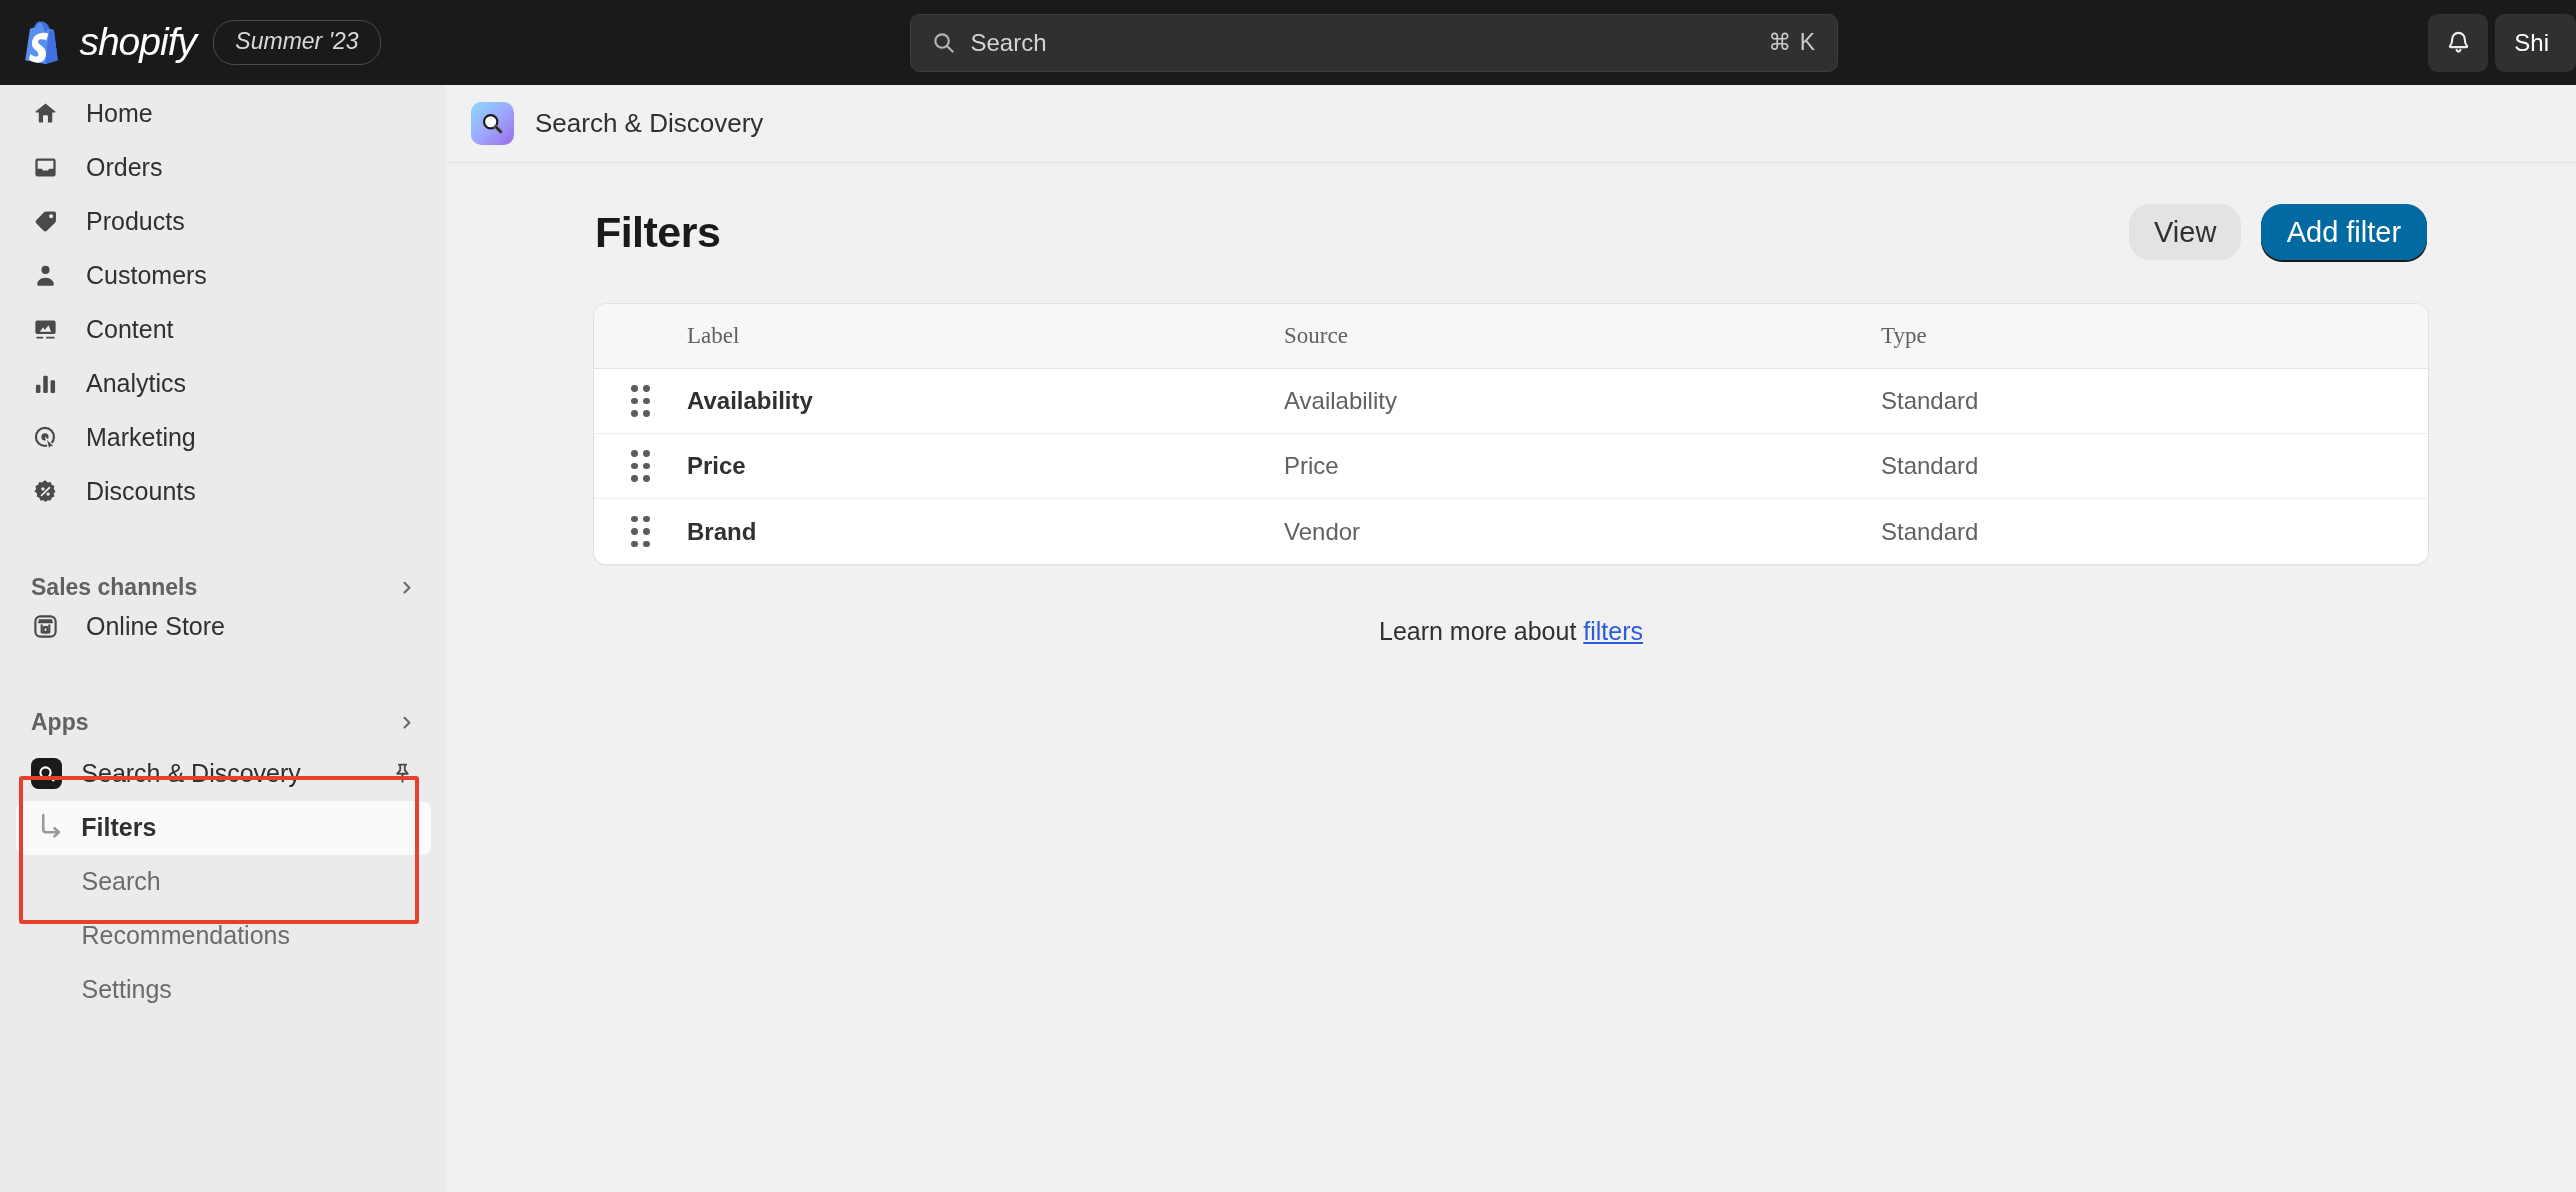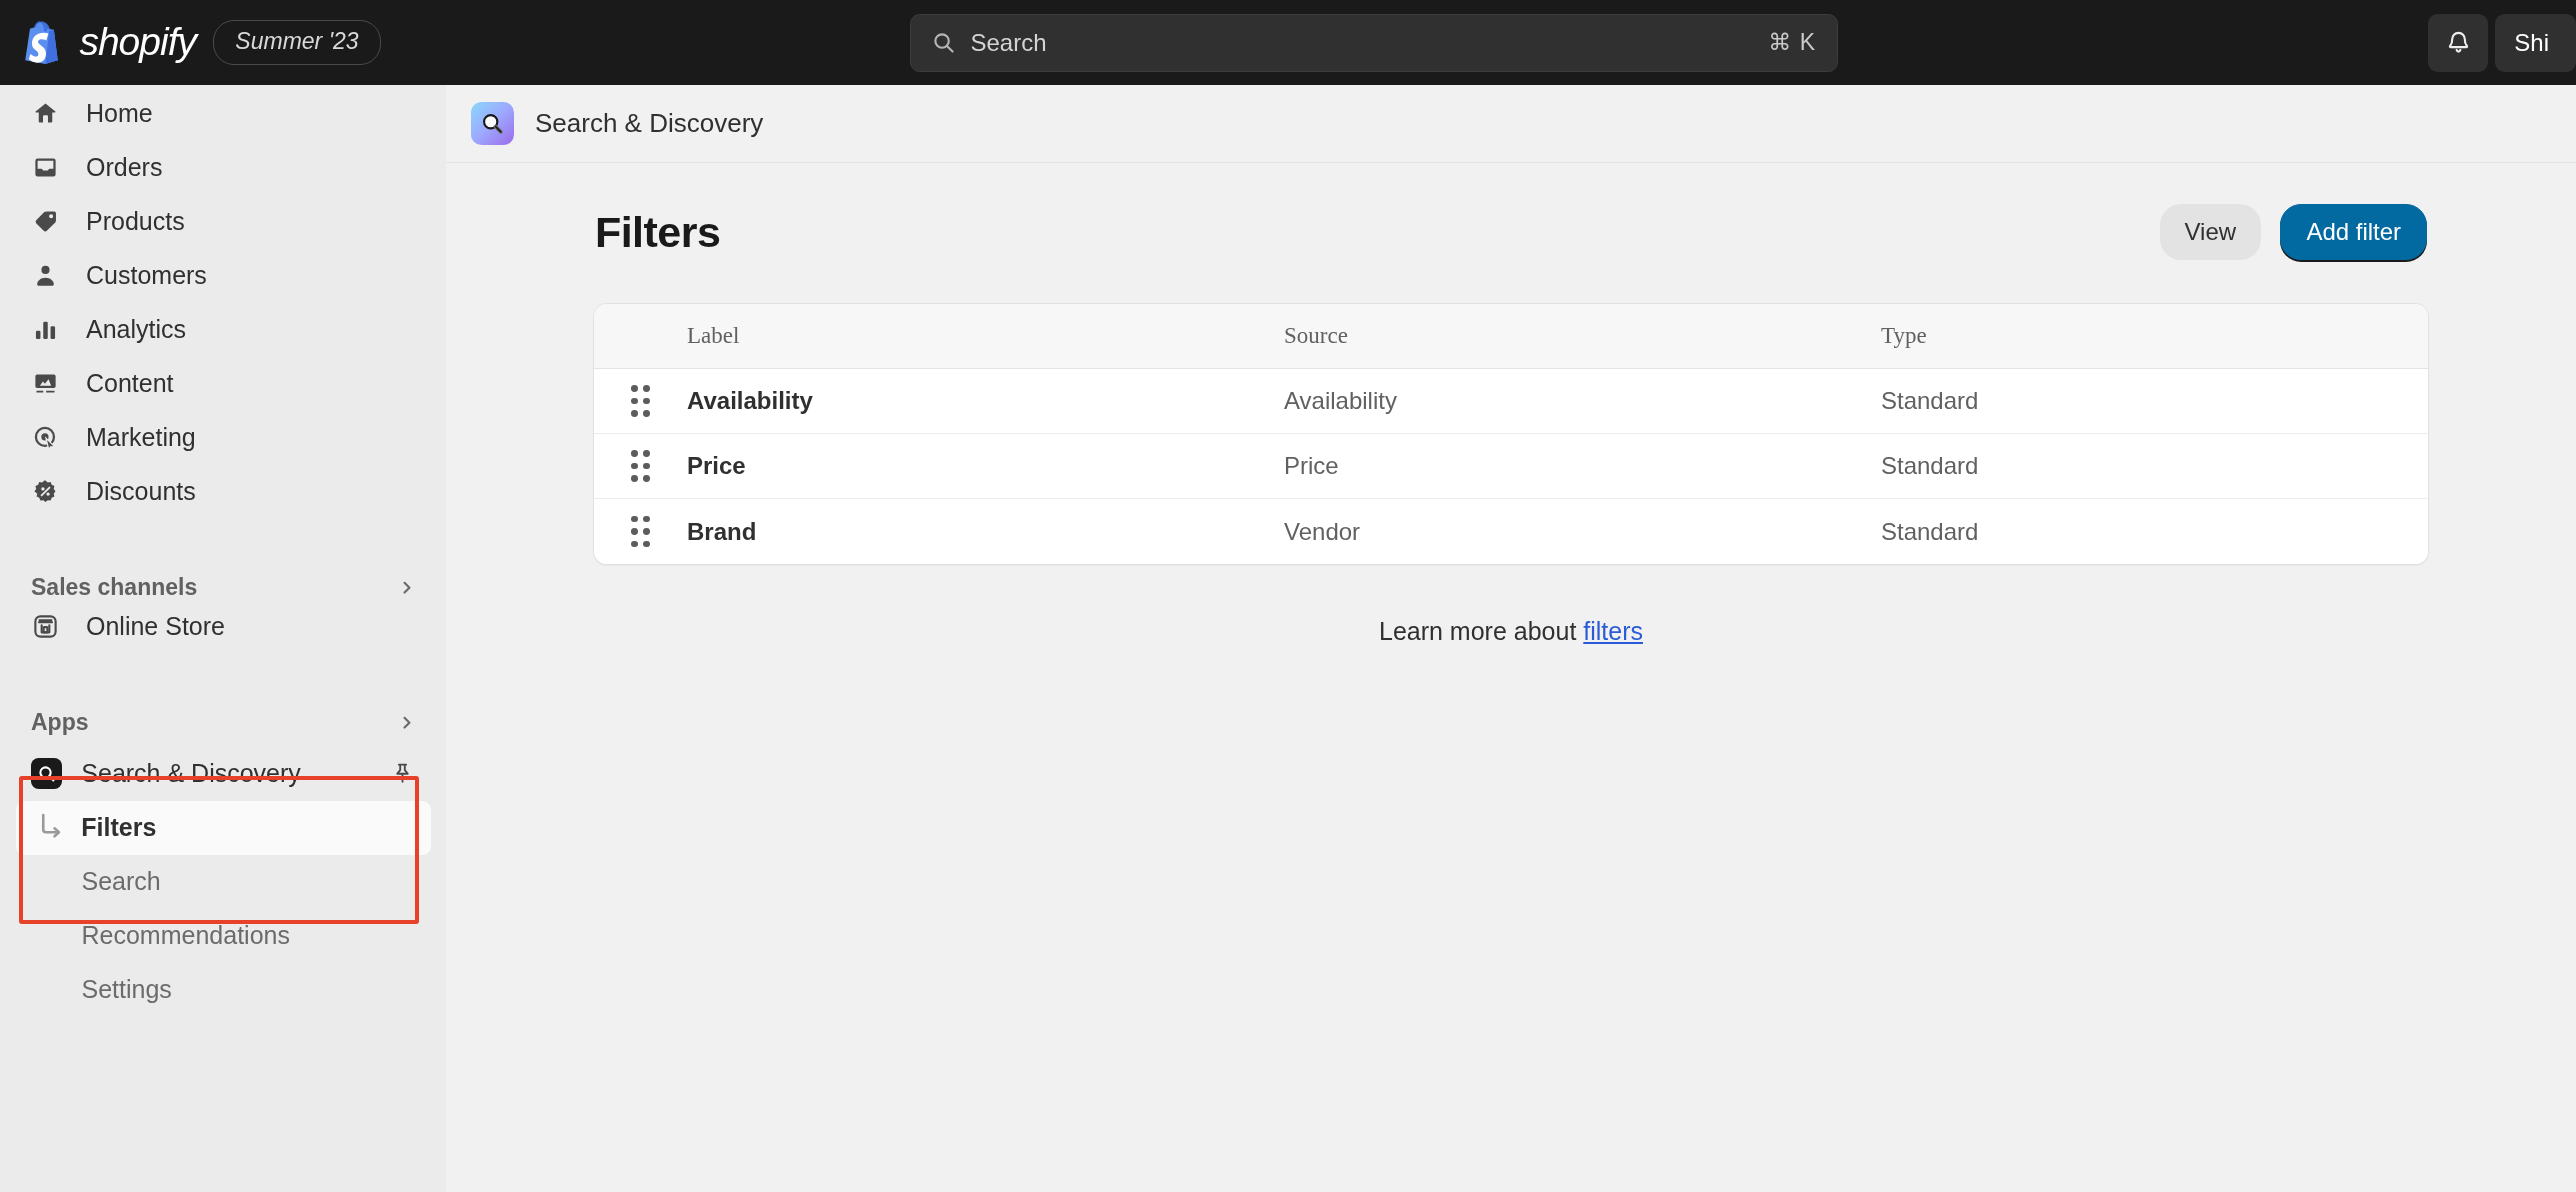--- a/index.html
+++ b/index.html
@@ -219,21 +219,21 @@
   }
   .page-title {
     color: #1A1A1A;
     font-size: 43px;
     font-weight: 700;
     letter-spacing: -0.5px;
   }
   .head-actions { display: flex; align-items: center; gap: 19.3px; }
   .btn {
     border-radius: 21px;
-    font-size: 24px;
+    font-size: 29px;
     padding: 0 25px;
     height: 56px;
     display: flex; align-items: center; justify-content: center;
     white-space: nowrap;
   }
   .btn-view {
     background: #E3E3E3;
     color: #303030;
   }
   .btn-primary {
@@ -375,35 +375,35 @@
           <circle cx="12" cy="7" r="3.6"></circle>
           <path d="M4.6 20c0-3.5 3.3-6 7.4-6s7.4 2.5 7.4 6c0 .6-.5 1-1 1H5.6c-.6 0-1-.4-1-1z"></path>
         </svg>
     </span>
     <span class="lbl">Customers</span>
   </div>
 
   <div class="nav-item">
     <span class="ico">
       <svg width="27" height="27" viewBox="0 0 24 24" fill="#4A4A4A">
+          <path d="M4.5 4h15A1.5 1.5 0 0 1 21 5.5v9A1.5 1.5 0 0 1 19.5 16h-15A1.5 1.5 0 0 1 3 14.5v-9A1.5 1.5 0 0 1 4.5 4zm10.2 4.3-3.2 4-1.8-2.1L7 14h10l-2.3-5.7zM4 18.5h6v1.6H4zM12.6 18.5h7.4v1.6h-7.4z"></path>
+        </svg>
+    </span>
+    <span class="lbl">Content</span>
+  </div>
+
+  <div class="nav-item">
+    <span class="ico">
+      <svg width="27" height="27" viewBox="0 0 24 24" fill="#4A4A4A">
           <rect x="3.5" y="13" width="4" height="7.5" rx="1.2"></rect>
           <rect x="10" y="5" width="4" height="15.5" rx="1.2"></rect>
           <rect x="16.5" y="9" width="4" height="11.5" rx="1.2"></rect>
         </svg>
     </span>
     <span class="lbl">Analytics</span>
-  </div>
-
-  <div class="nav-item">
-    <span class="ico">
-      <svg width="27" height="27" viewBox="0 0 24 24" fill="#4A4A4A">
-          <path d="M4.5 4h15A1.5 1.5 0 0 1 21 5.5v9A1.5 1.5 0 0 1 19.5 16h-15A1.5 1.5 0 0 1 3 14.5v-9A1.5 1.5 0 0 1 4.5 4zm10.2 4.3-3.2 4-1.8-2.1L7 14h10l-2.3-5.7zM4 18.5h6v1.6H4zM12.6 18.5h7.4v1.6h-7.4z"></path>
-        </svg>
-    </span>
-    <span class="lbl">Content</span>
   </div>
 
   <div class="nav-item">
     <span class="ico">
       <svg width="27" height="27" viewBox="0 0 24 24" fill="none" stroke="#4A4A4A" stroke-width="2">
           <circle cx="11.5" cy="11.5" r="8"></circle>
           <circle cx="11.5" cy="11.5" r="3.2" fill="#4A4A4A" stroke="none"></circle>
           <path d="M12.4 12.6 20 20l-3.6.2L15 23l-2.6-10.4z" fill="#4A4A4A" stroke="#EBEBEB" stroke-width="1.1"></path>
         </svg>
     </span>

